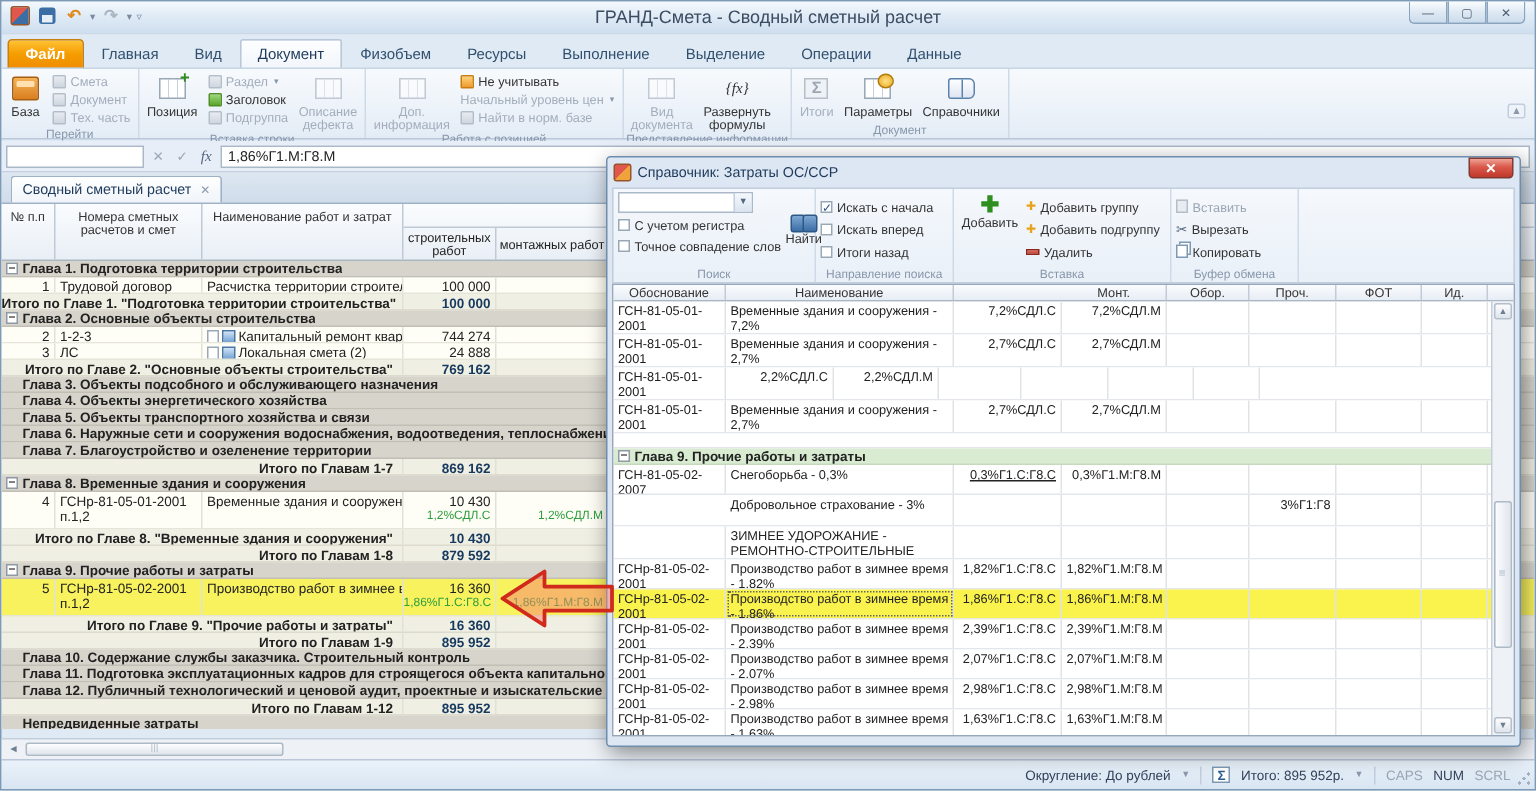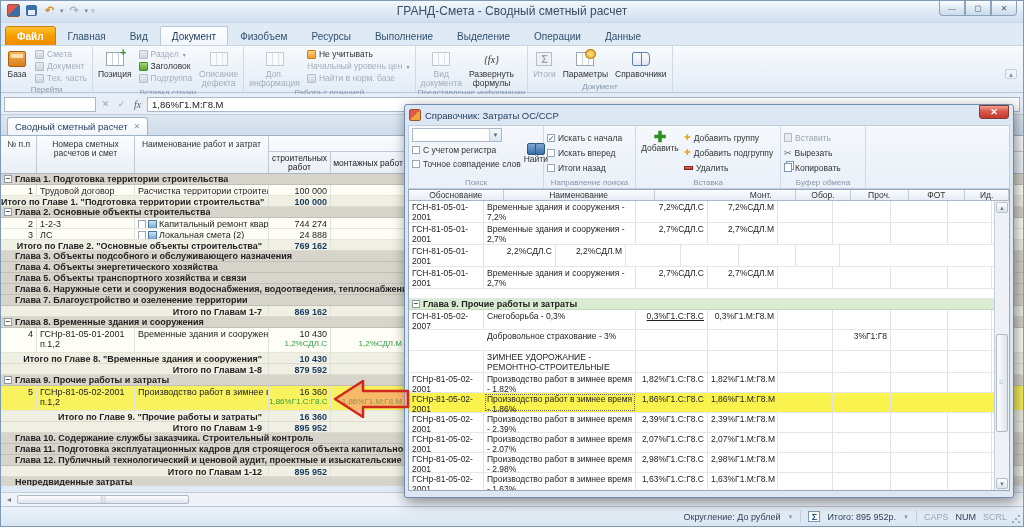--- a/index.html
+++ b/index.html
@@ -641,21 +641,21 @@
                 <span>Копировать</span>
               </div>
           </div>
         </div>
         <div class="tg-label">Буфер обмена</div>
       </div>
       <div style="flex:1"></div>
     </div>
     <div class="dtable">
       <div class="dhead" id="dhead">
-          <div class="dhc" style="width: 95px;">Обоснование</div>
+          <div class="dhc" style="width: 75px;">Обоснование</div>
           <div class="dhc" style="width: 152px;">Наименование</div>
           <div class="dhc" style="width: 72px; margin-top: 18px;">Стр.</div>
           <div class="dhc" style="width: 70px;">Монт.</div>
           <div class="dhc" style="width: 55px;">Обор.</div>
           <div class="dhc" style="width: 58px;">Проч.</div>
           <div class="dhc" style="width: 57px;">ФОТ</div>
           <div class="dhc" style="width: 44px;">Ид.</div>
         </div>
       <div class="drows" id="drows">
           <div class="drow" style="height: 22px;">

